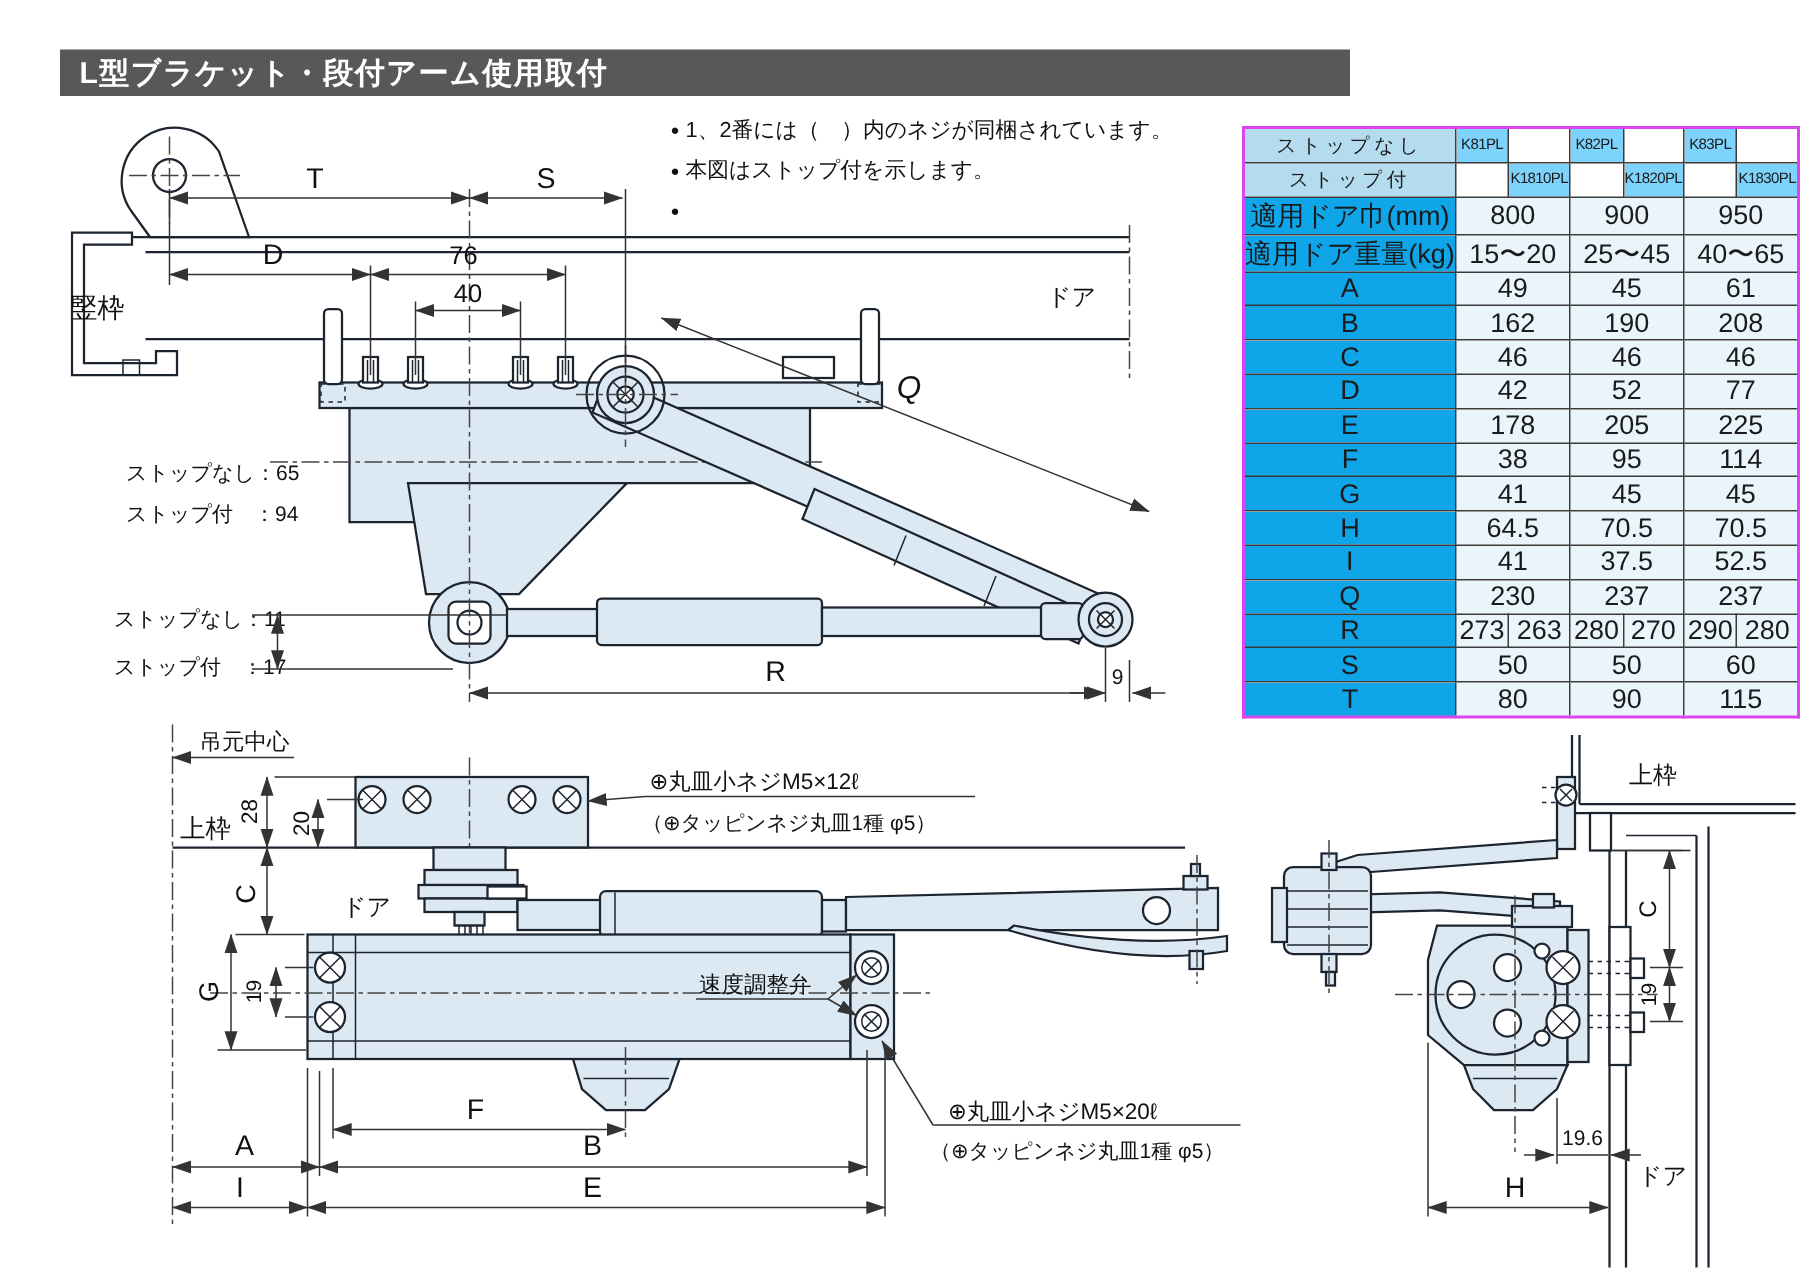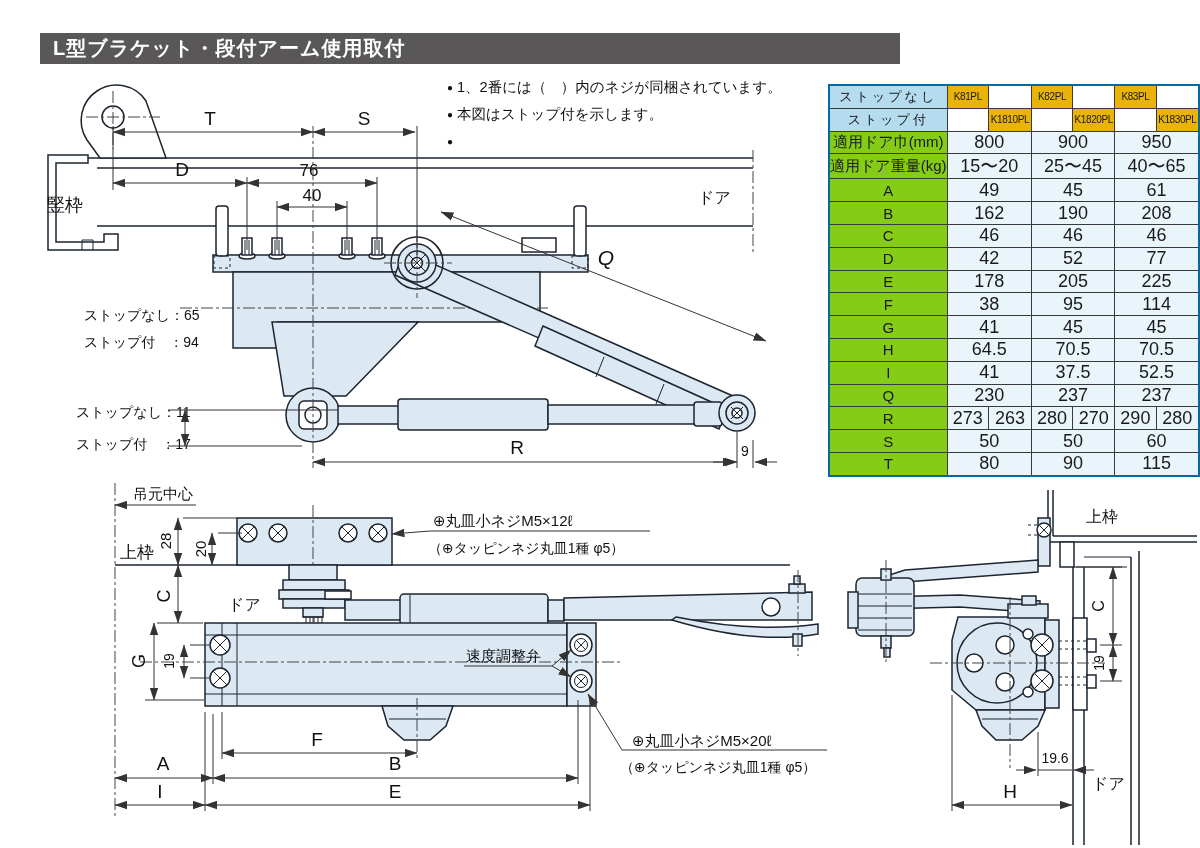--- a/index.html
+++ b/index.html
@@ -9,26 +9,26 @@
   
   #title-bar{left:40px;top:33px;width:860px;height:31px;background:#595757;
              display:flex;align-items:center;}
   #title-bar span{color:#ffffff;font-size:20px;font-weight:bold;letter-spacing:1px;padding-left:13px;}
   
   #notes{left:447px;top:74px;width:375px;}
   .note{display:flex;align-items:flex-start;font-size:14.5px;line-height:27px;color:#111;}
   .note .blt{font-size:10px;line-height:27px;margin-right:4px;}
   
   #spec-wrap{left:828px;top:84px;}
-  table.spec{border-collapse:collapse;table-layout:fixed;border:2px solid #0369a1;background:#fff;}
+  table.spec{border-collapse:collapse;table-layout:fixed;border:2px solid #d946ef;background:#fff;}
   table.spec td{border:1px solid #3a3a3a;text-align:center;vertical-align:middle;
                 height:21.8px;padding:0;overflow:hidden;white-space:nowrap;}
-  td.lb{background:#84cc16;font-size:15px;}
+  td.lb{background:#0ea5e9;font-size:18px;}
   td.lbs{background:#b5dcee;font-size:13px;letter-spacing:3px;}
-  td.md{background:#eab308;font-size:10px;letter-spacing:-0.4px;}
+  td.md{background:#7dd3fc;font-size:10px;letter-spacing:-0.4px;}
   td.emp{background:#ffffff;}
   td.vl{background:#e9f4fb;font-size:18px;}
   
   #draw{left:0;top:0;}
   .pf{fill:#dce9f3;stroke:#1c2430;stroke-width:1.5;}
   .wf{fill:#ffffff;stroke:#1c2430;stroke-width:1.5;}
   .ln{stroke:#1c2430;stroke-width:1.5;fill:none;}
   .ln1{stroke:#1c2430;stroke-width:1;fill:none;}
   .dl{stroke:#333;stroke-width:1;fill:none;}
   .cl{stroke:#444;stroke-width:1;fill:none;stroke-dasharray:12 3 3 3;}

